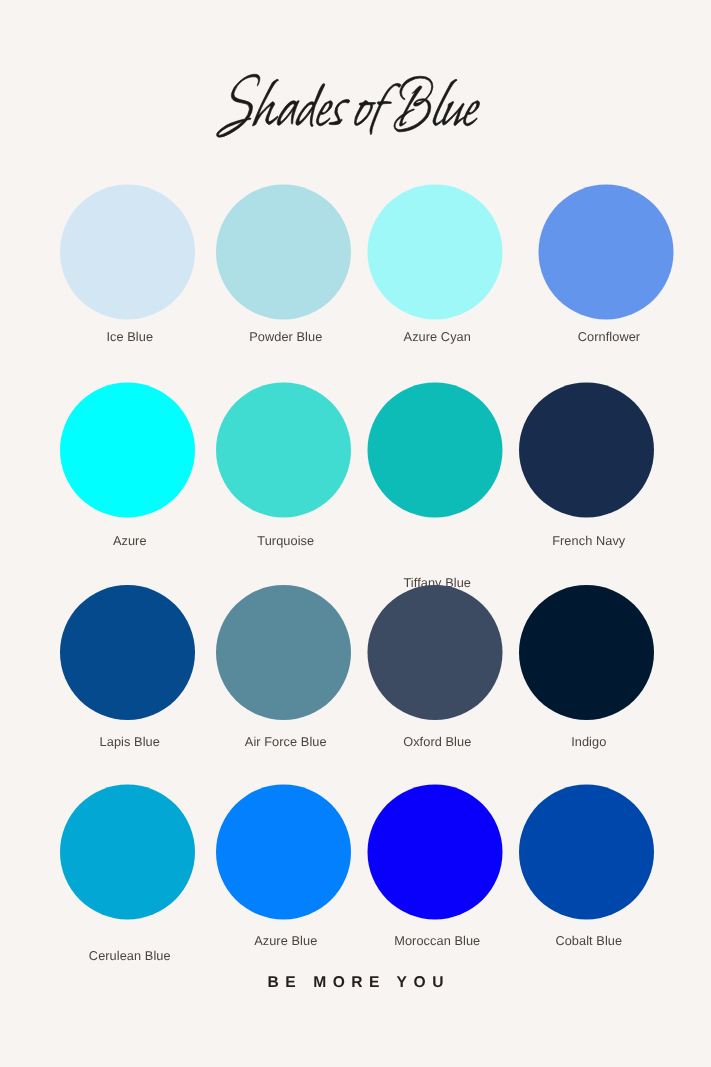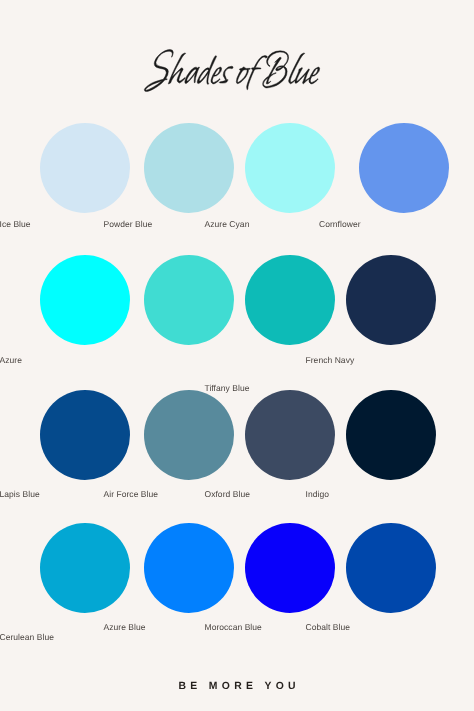--- a/index.html
+++ b/index.html
@@ -6,22 +6,22 @@
   html,body{margin:0;padding:0;}
   body{width:474px;height:711px;background:#f8f4f1;font-family:"Liberation Sans",sans-serif;overflow:hidden;-webkit-font-smoothing:antialiased;text-rendering:geometricPrecision;}
   .poster{position:relative;width:474px;height:711px;background:#f8f4f1;transform:translateZ(0);}
   .title-wrap{position:absolute;left:0;top:44px;width:474px;height:56px;}
   .title-text{position:absolute;width:1px;height:1px;overflow:hidden;clip:rect(0 0 0 0);color:transparent;}
   .title-svg{display:block;}
   .grid{position:absolute;left:0;top:0;width:474px;}
   .row{position:absolute;left:0;width:474px;height:90px;}
   .cell{position:absolute;width:91px;}
   .swatch{width:90px;height:90px;border-radius:50%;}
-  .label{position:absolute;left:-40px;width:174px;font-size:8.5px;color:#4a4440;letter-spacing:.05px;}
-  .footer{position:absolute;left:0;top:681px;width:474px;text-align:center;font-size:10.4px;letter-spacing:4.35px;text-indent:4.35px;color:#241f1c;font-weight:600;}
+  .label{position:absolute;left:-40px;width:174px;text-align:center;font-size:8.5px;color:#4a4440;letter-spacing:.05px;}
+  .footer{position:absolute;left:0;top:650px;width:474px;text-align:center;font-size:10.4px;letter-spacing:4.35px;text-indent:4.35px;color:#241f1c;font-weight:600;}
 </style>
 </head>
 <body>
 
 <div class="poster">
   <div class="title-wrap">
     <span class="title-text">Shades of Blue</span>
     <svg class="title-svg" width="474" height="60" viewBox="0 0 474 60" aria-hidden="true">
       <g transform="translate(144.509,39.604) scale(0.036204,0.054830)">
         <path d="M50 144Q-3 144-3 115Q-3 107-2 105Q4 83 89 38Q173-6 252-25Q324-42 390-56Q456-69 517-78Q583-131 597-184Q600-195 600-204Q600-243 546-259Q530-264 435-277Q347-289 313-304Q269-324 269-361Q269-375 275-393Q298-464 427-539Q569-622 699-622Q794-622 794-568Q794-540 767-498Q756-481 749-481Q746-481 746-485Q746-490 752-500Q767-524 767-543Q767-591 680-591Q625-591 574-578Q522-566 472-543Q366-492 325-409Q316-391 316-378Q316-331 447-311Q554-296 591-284Q661-262 658-223Q661-156 584-87L591-88Q595-89 601-89Q607-89 615-89H620Q629-89 629-83Q629-73 610-72Q605-71 599-71Q593-71 587-70L561-67Q500-19 423 22Q346 63 250 97Q115 144 50 144ZM44 120Q90 120 239 65Q380 16 480-52Q438-41 382-26Q326-12 253 6Q218 14 182 28Q146 41 108 58Q31 94 31 113V114Q31 120 44 120ZM662 7Q655 7 658 1Q695-68 742-142Q788-215 846-294Q944-426 1023-522Q1027-529 1068-544Q1106-560 1120-560Q1134-560 1134-550Q1134-541 1118-541Q1101-541 1055-495Q1020-462 888-298Q851-252 820-208Q790-165 766-123Q1007-289 1034-289Q1051-289 1067-259Q1003-195 964-109Q950-78 950-64Q950-46 968-46Q990-46 1045-74L1121-113Q1125-114 1125-109Q1125-104 1122-97Q1119-90 1115-88L1048-46Q1003-18 961-9Q899-33 899-63Q899-65 900-68Q900-70 901-73Q909-93 924-120Q940-146 962-179Q997-232 993-236Q992-237 989-237Q971-237 897-187Q836-144 813-124Q745-62 721-13Q673 7 662 7ZM1137-1Q1114-1 1114-28Q1114-47 1128-77Q1164-144 1247-215Q1348-299 1411-299Q1450-299 1465-284Q1488-301 1514-301Q1519-301 1519-298Q1519-296 1517-294Q1503-278 1486-251Q1468-224 1448-184Q1401-92 1401-49Q1401-39 1402-37V-36Q1402-30 1396-22Q1390-13 1384-13Q1372-13 1372-53Q1372-121 1403-183L1318-112Q1270-72 1232-46Q1193-21 1165-8Q1151-1 1137-1ZM1182-47Q1188-47 1195-51Q1208-56 1240-77Q1272-98 1309-129Q1355-167 1386-198Q1416-230 1430-246Q1424-263 1406-263Q1371-263 1294-203Q1207-133 1180-88Q1171-72 1171-58Q1171-47 1182-47ZM1752 14Q1740 14 1732 2Q1721-15 1721-44Q1721-97 1759-190Q1602-46 1522-10Q1501-1 1486-1Q1457-1 1457-29Q1457-44 1467-63Q1504-131 1586-201Q1688-288 1749-288Q1775-288 1795-277L1864-393Q1888-434 1910-460Q1932-487 1948-501Q1955-508 1973-508Q1989-508 1989-498Q1989-490 1980-479Q1955-446 1815-242Q1807-226 1798-204Q1790-183 1780-156Q1753-80 1753-41Q1753-14 1767-8Q1773-7 1773-1Q1773 14 1752 14ZM1527-46Q1529-46 1532-48Q1535-49 1539-50Q1556-58 1584-77Q1611-96 1648-125Q1674-145 1703-174Q1732-202 1766-237Q1756-258 1741-258Q1697-258 1624-197Q1557-142 1529-96Q1516-77 1516-62Q1516-46 1527-46ZM1911 5Q1880 5 1858-11Q1835-27 1835-49Q1835-57 1840-74Q1869-157 1992-268L2042-286Q2090-302 2094-301Q2131-295 2131-270Q2131-222 2054-175Q1985-133 1933-133Q1928-133 1923-134Q1918-134 1913-135Q1903-121 1895-109Q1887-97 1882-86Q1874-67 1874-54Q1874-21 1901-21Q1928-21 1988-45Q2046-67 2067-84Q2075-89 2081-89Q2087-89 2087-84Q2086-78 2077-71Q2062-60 2042-48Q2023-37 1999-24Q1938 5 1911 5ZM1964-155Q2000-155 2040-194Q2078-232 2078-257Q2078-271 2065-272Q2022-279 1936-165Q1946-155 1964-155ZM2160-9Q2118-9 2096-11Q2075-13 2073-14Q2067-19 2067-23Q2067-35 2100-35Q2159-35 2231-56Q2235-57 2235-62Q2235-73 2204-107Q2173-141 2173-157Q2173-216 2231-259Q2308-316 2402-316Q2447-316 2447-296Q2447-277 2415-272Q2411-272 2404-274Q2397-275 2388-277Q2372-281 2360-281Q2308-281 2267-255Q2218-224 2218-171Q2218-154 2241-119Q2248-108 2254-99Q2259-90 2263-84Q2271-71 2272-69Q2280-69 2292-72Q2298-75 2302-75Q2309-75 2309-69Q2309-60 2297-55Q2288-52 2283-40Q2278-29 2272-27Q2244-9 2160-9ZM2572 1Q2536 1 2536-37Q2536-96 2593-162Q2604-176 2620-196Q2635-215 2655-238Q2657-238 2637-245Q2624-249 2624-259Q2624-271 2641-271Q2657-271 2694-280Q2700-284 2706-288Q2713-292 2720-296Q2731-303 2742-303Q2748-303 2754-300Q2761-298 2769-294Q2780-288 2788-284Q2797-279 2802-277L2908-278Q2925-278 2925-270Q2925-262 2908-260Q2887-257 2870-257Q2871-253 2872-250Q2872-246 2872-244Q2872-212 2834-162Q2803-121 2764-91Q2676-24 2606-5Q2587 1 2572 1ZM2582-23Q2584-23 2586-24Q2589-24 2593-25Q2659-44 2742-107Q2757-118 2772-133Q2786-148 2800-165Q2833-207 2833-233Q2833-245 2826-252H2781Q2759-252 2744-248Q2728-245 2717-240Q2688-218 2631-152Q2611-128 2592-97Q2567-56 2567-42V-40Q2567-23 2582-23ZM2837 112Q2829 112 2829 101Q2829 97 2825 85Q2821 73 2821 62Q2821 47 2827 34Q2846-13 2887-83Q2928-153 2992-247Q2982-247 2969-260Q2955-274 2955-281Q2955-285 2961-285L2995-288Q3003-289 3010-289Q3016-289 3023-290Q3060-342 3096-381Q3132-420 3167-448Q3248-511 3327-511Q3357-511 3387-497Q3392-495 3392-491Q3392-480 3358-461Q3330-486 3297-486Q3257-486 3196-440Q3134-394 3061-291H3098Q3168-291 3204-285Q3218-283 3218-276Q3218-267 3199-267Q3169-267 3137-266Q3105-265 3071-263Q3040-261 3024-235Q2974-160 2936-96Q2899-33 2873 20Q2856 57 2856 90Q2856 98 2850 105Q2843 112 2837 112ZM3383 78Q3360 79 3340 74Q3319 69 3300 59Q3263 38 3263 5Q3263-67 3434-140Q3442-151 3467-182Q3479-198 3496-218Q3512-239 3532-264Q3566-307 3596-343Q3627-379 3655-409Q3639-402 3624-396Q3610-391 3596-387Q3598-389 3604-394Q3609-398 3617-403Q3625-408 3635-416Q3645-423 3658-431L3712-467Q3724-479 3753-479Q3770-479 3775-471Q3775-470 3776-470Q3776-469 3776-468Q3776-459 3759-445Q3733-423 3688-378Q3643-334 3579-267Q3571-259 3561-248Q3551-237 3540-223L3489-161Q3520-172 3552-181Q3585-190 3619-198Q3621-199 3629-199Q3640-199 3640-195Q3640-188 3612-182Q3556-170 3506-143Q3459-119 3446-97Q3414-53 3414-32Q3414-20 3422-20Q3446-20 3466-37Q3474-42 3483-42Q3491-44 3491-40Q3491-39 3489-37Q3419 9 3384 9Q3365 9 3365-7Q3365-11 3366-16Q3368-20 3370-27Q3375-39 3385-58Q3395-78 3409-104Q3285-46 3285 4Q3285 27 3312 40Q3339 53 3377 52Q3415 50 3461 42Q3507 35 3561 21Q3648-1 3691-21Q3894-113 3894-216Q3894-245 3878-268Q3861-291 3834-300Q3772-264 3731-249Q3711-242 3694-238Q3676-235 3660-235Q3624-235 3624-254Q3624-282 3679-304Q3733-325 3805-325Q3821-325 3836-322Q3956-397 3956-470Q3956-522 3900-549Q3843-576 3741-576Q3661-576 3563-540Q3436-494 3408-419Q3404-411 3404-398Q3404-375 3417-356Q3431-337 3448-333Q3466-329 3466-319Q3466-311 3451-314Q3420-320 3396-348Q3372-375 3372-404Q3372-419 3376-427Q3408-514 3522-559Q3620-598 3749-598Q3869-598 3928-561Q3986-525 3980-465Q3973-391 3860-317Q3940-290 3940-221Q3940-96 3726 1Q3650 36 3564 55Q3478 74 3383 78ZM3684-271Q3692-271 3704-273Q3717-275 3734-279Q3770-288 3806-306Q3802-306 3799-307H3792Q3750-307 3712-298Q3671-289 3671-277Q3671-274 3673-272Q3676-271 3684-271ZM4039 2Q4026 5 4006-9Q3983-26 3980-53Q4000-112 4083-229Q4166-346 4311-522Q4315-529 4356-544Q4394-560 4408-560Q4422-560 4422-550Q4422-541 4406-541Q4389-541 4343-495Q4287-441 4167-283Q4029-102 4029-57Q4029-47 4034-36Q4039-25 4050-25Q4056-25 4074-32Q4091-39 4112-49Q4133-59 4152-70Q4171-80 4180-86Q4180-66 4175-63Q4167-59 4160-55Q4152-51 4144-46Q4137-42 4129-38Q4121-33 4113-28Q4072-5 4039 2ZM4389 2Q4367 2 4367-17L4369-25Q4389-56 4409-93Q4429-130 4451-173Q4441-166 4430-158Q4418-150 4405-140Q4392-130 4378-119Q4363-108 4346-97L4270-47Q4236-25 4212-15Q4188-5 4174-5Q4156-5 4156-35Q4156-60 4179-98Q4187-112 4196-126Q4205-139 4214-152Q4223-165 4234-182Q4244-199 4256-219Q4257-223 4258-227Q4259-231 4260-236Q4261-244 4266-258Q4268-263 4292-270Q4306-275 4318-280Q4330-284 4338-288Q4345-292 4350-292Q4361-292 4361-282Q4361-281 4359-275Q4332-243 4305-210Q4278-177 4251-142Q4203-81 4203-53Q4203-45 4211-45Q4226-45 4276-77Q4297-91 4318-105Q4339-119 4359-133Q4407-165 4448-197Q4488-229 4521-260Q4532-268 4541-268Q4555-268 4555-259Q4555-254 4551-250Q4528-222 4512-200Q4495-177 4485-158L4433-54Q4459-65 4497-80Q4535-96 4587-116Q4590-117 4592-118Q4595-118 4596-118Q4604-118 4604-112Q4604-104 4589-99Q4549-88 4512-69Q4495-60 4479-51Q4463-42 4446-32Q4445-31 4443-30Q4441-29 4437-27Q4433-25 4428-21Q4424-17 4417-12Q4397 2 4389 2ZM4619 5Q4588 5 4566-11Q4543-27 4543-49Q4543-57 4548-74Q4577-157 4700-268L4750-286Q4798-302 4802-301Q4839-295 4839-270Q4839-222 4762-175Q4693-133 4641-133Q4636-133 4631-134Q4626-134 4621-135Q4611-121 4603-109Q4595-97 4590-86Q4582-67 4582-54Q4582-21 4609-21Q4636-21 4696-45Q4754-67 4775-84Q4783-89 4789-89Q4795-89 4795-84Q4794-78 4785-71Q4770-60 4750-48Q4731-37 4707-24Q4646 5 4619 5ZM4672-155Q4708-155 4748-194Q4786-232 4786-257Q4786-271 4773-272Q4730-279 4644-165Q4654-155 4672-155Z" fill="#1a1a1a" stroke="#1a1a1a" stroke-width="10" stroke-linejoin="round"></path>
@@ -47,20 +47,21 @@
           <div class="label" style="top: 96.6px;">Cornflower</div>
         </div>
       </div>
       <div class="row" style="top: 254.5px;">
         <div class="cell" style="left: 39.5px;">
           <div class="swatch" style="background: rgb(0, 255, 255);"></div>
           <div class="label" style="top: 100.7px;">Azure</div>
         </div>
         <div class="cell" style="left: 143.5px;">
           <div class="swatch" style="background: rgb(64, 220, 210);"></div>
+          <div class="label" style="top: 100.7px;">Turquoise</div>
         </div>
         <div class="cell" style="left: 244.5px;">
           <div class="swatch" style="background: rgb(13, 187, 183);"></div>
           <div class="label" style="top: 100.7px; margin-top: 28px;">Tiffany Blue</div>
         </div>
         <div class="cell" style="left: 345.5px;">
           <div class="swatch" style="background: rgb(24, 44, 78);"></div>
           <div class="label" style="top: 100.7px;">French Navy</div>
         </div>
       </div>

